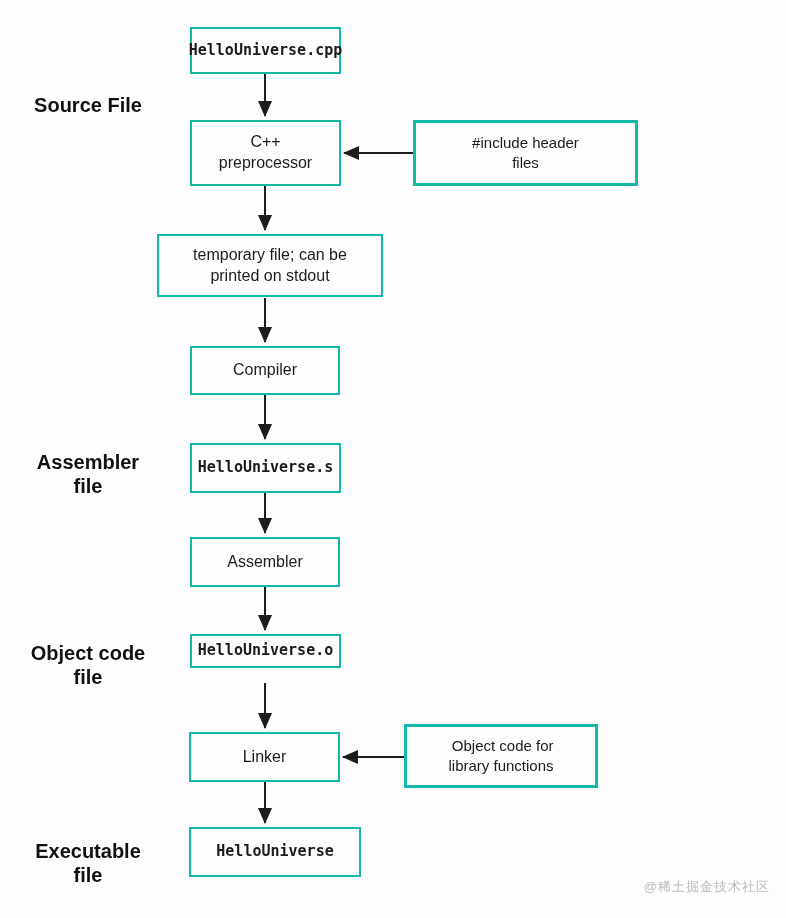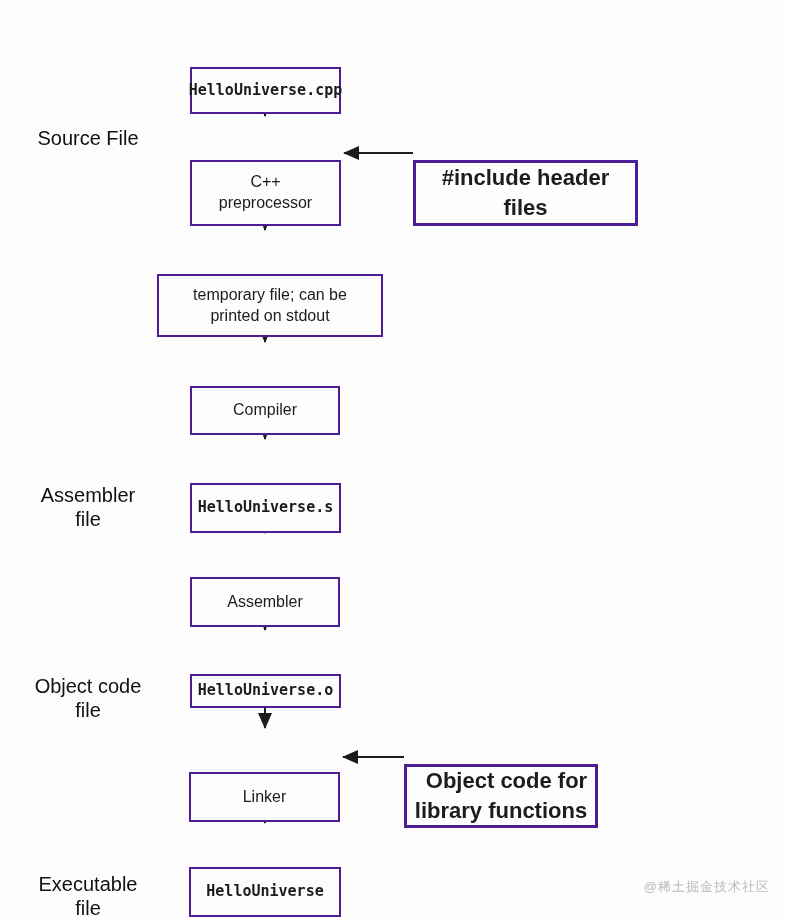--- a/index.html
+++ b/index.html
@@ -19,54 +19,52 @@
   .arrow-layer {
     position: absolute;
     left: 0;
     top: 0;
     width: 786px;
     height: 918px;
   }
   .box {
     position: absolute;
     box-sizing: border-box;
-    border: 2px solid #4c1d95;
+    border: 2px solid #14b8a6;
     background: #fdfdfd;
     display: flex;
     align-items: center;
     justify-content: center;
     text-align: center;
     white-space: pre-line;
     line-height: 1.3;
-    margin-top: 40px;
   }
   .file-box {
     font-family: "DejaVu Sans Mono", monospace;
     font-weight: bold;
     font-size: 15px;
   }
   .proc-box {
     font-size: 16px;
   }
   .side-box {
     border-width: 3px;
-    font-weight: bold;
-    font-size: 22px;
+    font-weight: normal;
+    font-size: 15px;
     line-height: 1.35;
   }
   .stage-label {
     position: absolute;
     width: 150px;
     text-align: center;
-    font-weight: normal;
+    font-weight: bold;
     font-size: 20px;
     line-height: 1.2;
     color: #111111;
     white-space: pre-line;
-    margin-top: 33px;
   }
   .watermark {
     position: absolute;
     right: 16px;
     bottom: 22px;
     font-size: 13px;
     color: #bcbaba;
     letter-spacing: 1px;
   }
 </style>
@@ -106,21 +104,21 @@
   <div class="box proc-box" style="left:190px; top:346px; width:150px; height:49px;">Compiler</div>
 
   <div class="box file-box" style="left:190px; top:443px; width:151px; height:50px;">HelloUniverse.s</div>
 
   <div class="box proc-box" style="left:190px; top:537px; width:150px; height:50px;">Assembler</div>
 
   <div class="box file-box" style="left:190px; top:634px; width:151px; height:34px;">HelloUniverse.o</div>
 
   <div class="box proc-box" style="left:189px; top:732px; width:151px; height:50px;">Linker</div>
 
-  <div class="box file-box" style="left:189px; top:827px; width:152px; height:50px;">HelloUniverse</div>
+  <div class="box file-box" style="left:189px; top:827px; width:172px; height:50px;">HelloUniverse</div>
 
   <div class="box side-box" style="left:413px; top:120px; width:225px; height:66px;">#include header
 files</div>
 
   <div class="box side-box" style="left:404px; top:724px; width:194px; height:64px;text-align:right;">Object code for
 library functions</div>
 
   <div class="stage-label" style="left:13px; top:93px;">Source File</div>
 
   <div class="stage-label" style="left:13px; top:450px;">Assembler

